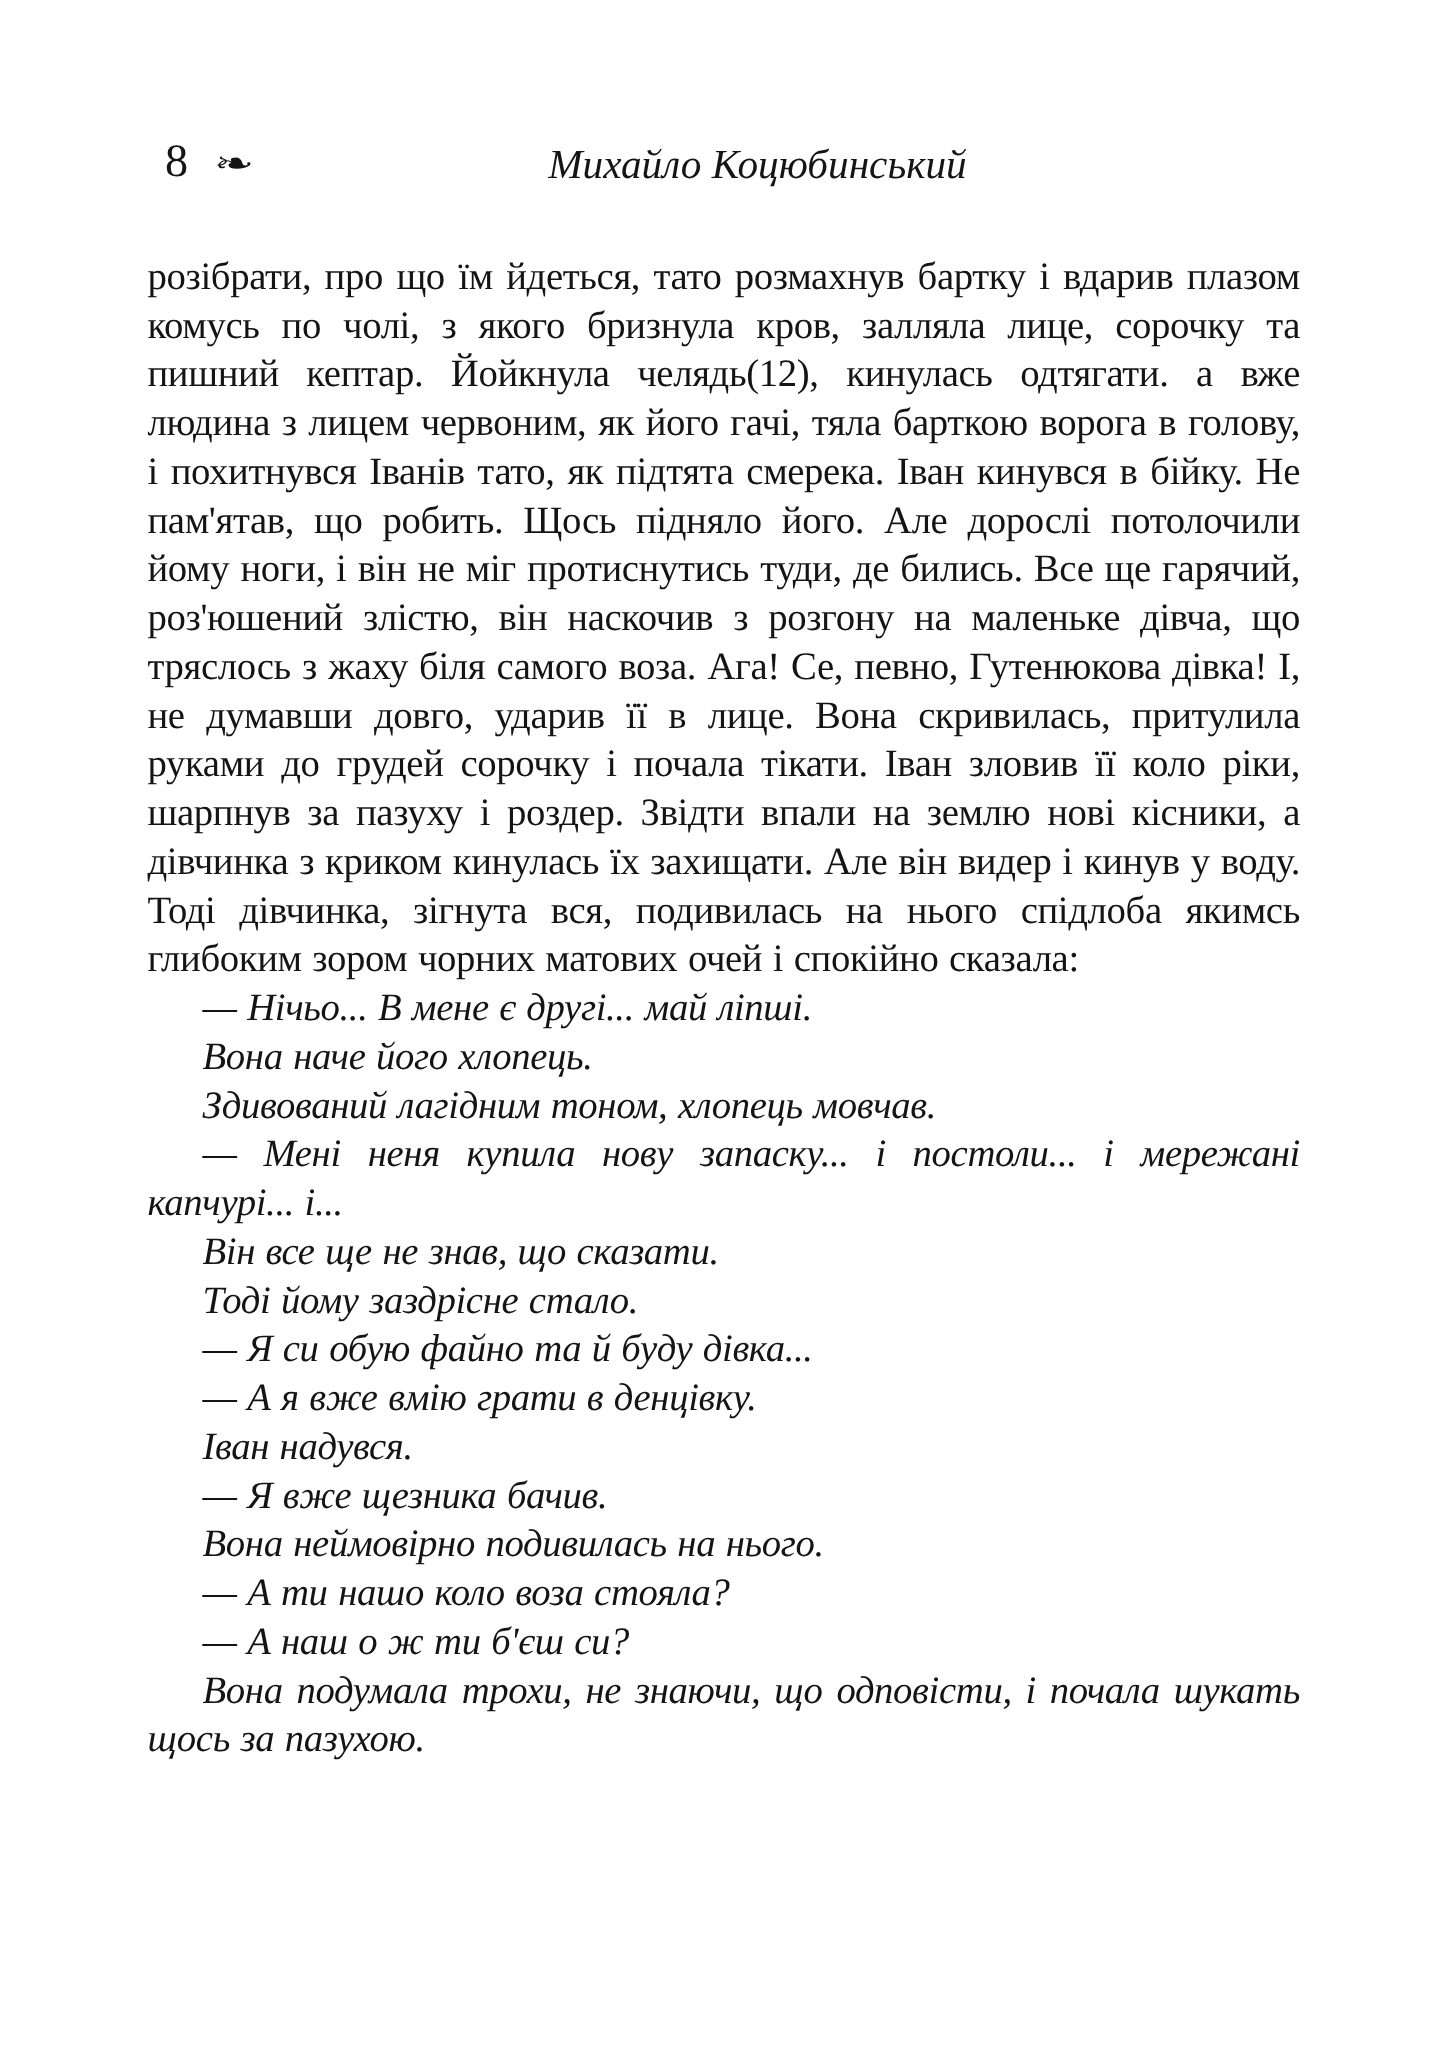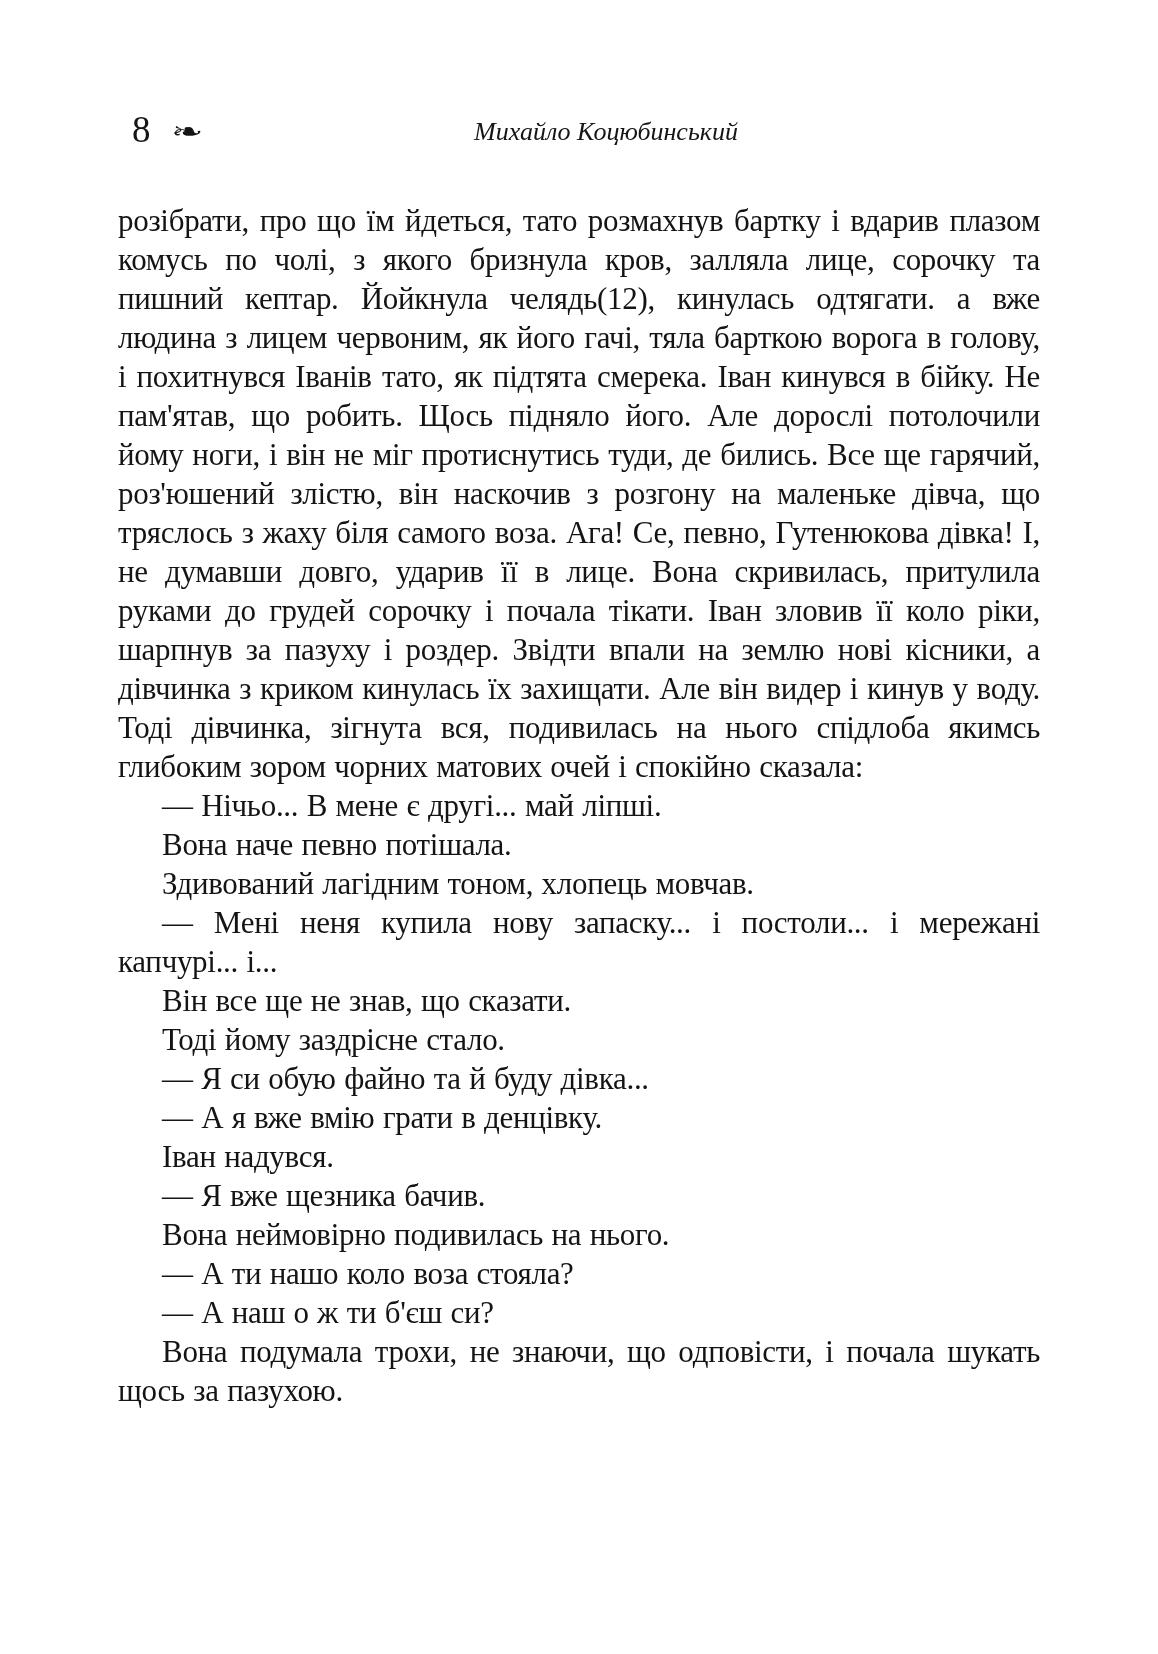--- a/index.html
+++ b/index.html
@@ -50,21 +50,21 @@
     position: relative;
     top: -2px;
     color: #151515;
   }
   .running-title {
     position: absolute;
     left: 488px;
     top: 4px;
     transform: translateX(-50%);
     font-style: italic;
-    font-size: 26px;
+    font-size: 33px;
     line-height: 40px;
     white-space: nowrap;
     color: #151515;
     
   }
   
   .text-block {
     position: absolute;
     left: 118px;
     top: 201px;
@@ -74,39 +74,40 @@
     letter-spacing: -0.3px;
     text-align: justify;
     word-spacing: 1px;
   }
   .text-block p {
     margin: 0;
     padding: 0;
   }
   .text-block p.ind {
     text-indent: 44px;
+    font-style: italic;
   }
 </style>
 </head>
 <body>
 
 <div class="page">
 
   <div class="header">
     <div class="pagenum-group">
       <span class="pagenum">8</span>
       <span class="fleuron">❧</span>
     </div>
     <div class="running-title">Михайло Коцюбинський</div>
   </div>
 
   <div class="text-block">
     <p class="noind">розібрати, про що їм йдеться, тато розмахнув бартку і вдарив плазом комусь по чолі, з якого бризнула кров, залляла лице, сорочку та пишний кептар. Йойкнула челядь(12), кинулась одтягати. а вже людина з лицем червоним, як його гачі, тяла барткою ворога в голову, і похитнувся Іванів тато, як підтята смерека. Іван кинувся в бійку. Не пам'ятав, що робить. Щось підняло його. Але дорослі потолочили йому ноги, і він не міг протиснутись туди, де бились. Все ще гарячий, роз'юшений злістю, він наскочив з розгону на маленьке дівча, що тряслось з жаху біля самого воза. Ага! Се, певно, Гутенюкова дівка! І, не думавши довго, ударив її в лице. Вона скривилась, притулила руками до грудей сорочку і почала тікати. Іван зловив її коло ріки, шарпнув за пазуху і роздер. Звідти впали на землю нові кісники, а дівчинка з криком кинулась їх захищати. Але він видер і кинув у воду. Тоді дівчинка, зігнута вся, подивилась на нього спідлоба якимсь глибоким зором чорних матових очей і спокійно сказала:</p>
     <p class="ind">— Нічьо... В мене є другі... май ліпші.</p>
-    <p class="ind">Вона наче певно потішала.</p>
+    <p class="ind">Вона наче його хлопець.</p>
     <p class="ind">Здивований лагідним тоном, хлопець мовчав.</p>
     <p class="ind">— Мені неня купила нову запаску... і постоли... і мережані капчурі... і...</p>
     <p class="ind">Він все ще не знав, що сказати.</p>
     <p class="ind">Тоді йому заздрісне стало.</p>
     <p class="ind">— Я си обую файно та й буду дівка...</p>
     <p class="ind">— А я вже вмію грати в денцівку.</p>
     <p class="ind">Іван надувся.</p>
     <p class="ind">— Я вже щезника бачив.</p>
     <p class="ind">Вона неймовірно подивилась на нього.</p>
     <p class="ind">— А ти нашо коло воза стояла?</p>

